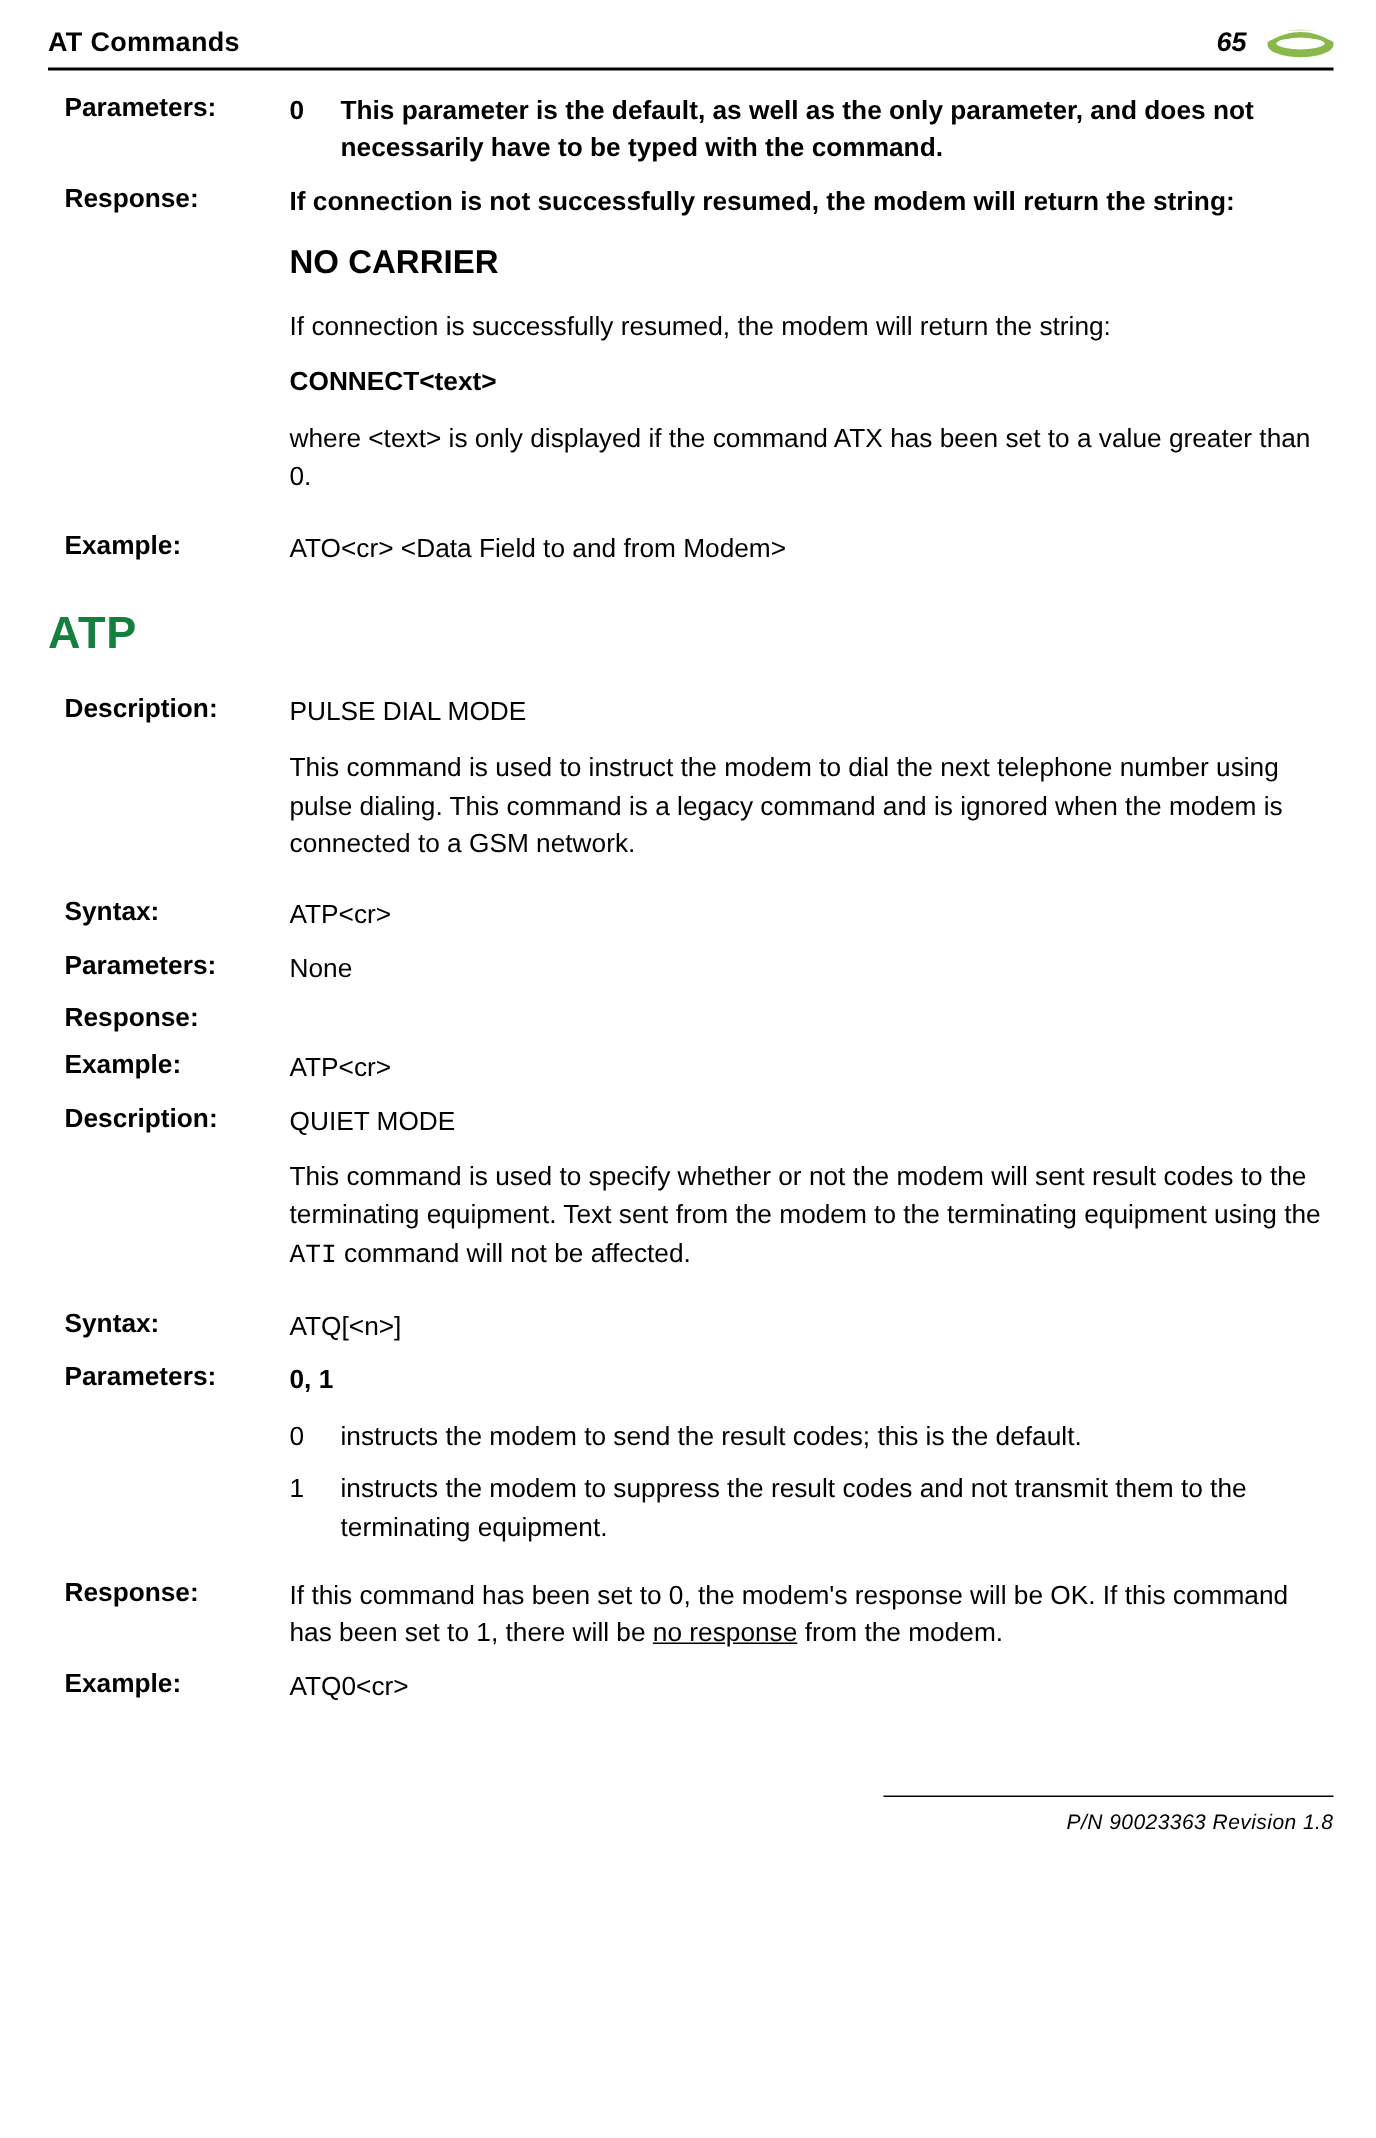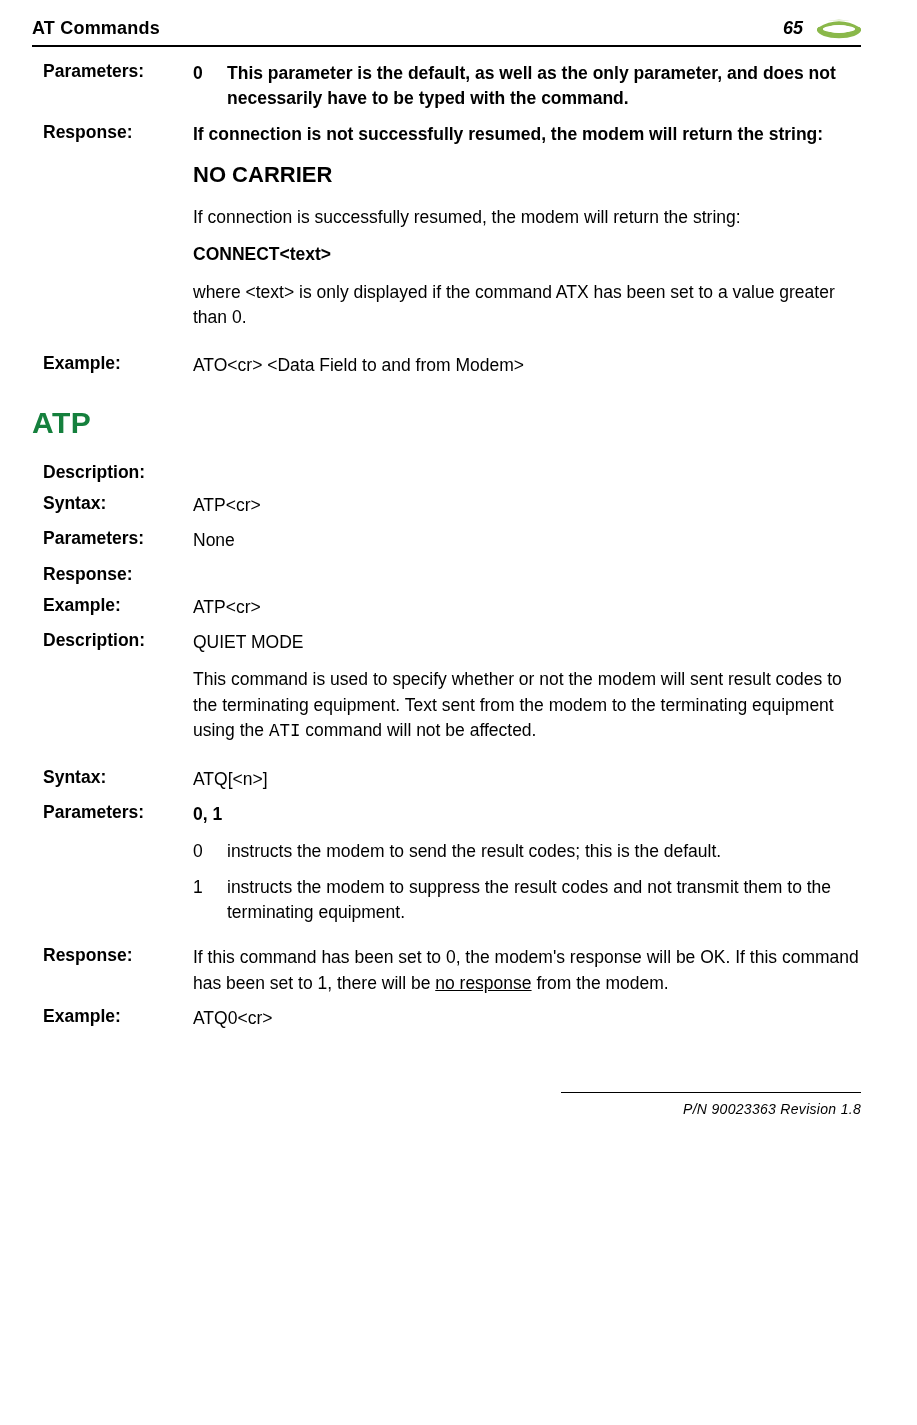--- a/index.html
+++ b/index.html
@@ -5,21 +5,21 @@
   html, body {
     margin: 0;
     padding: 0;
     background: #fff;
     color: #000;
     font-family: Arial, Helvetica, sans-serif;
   }
   .page {
     width: 917px;
     box-sizing: border-box;
-    padding: 18px 56px 28px 32px;
+    padding: 18px 28px 28px 32px;
     position: relative;
   }
   .top-row {
     display: flex;
     align-items: center;
     justify-content: space-between;
     margin-bottom: 6px;
   }
   .top-left {
     font-weight: bold;
@@ -148,20 +148,24 @@
 
   <div class="row">
     <div class="lbl">Example:</div>
     <div class="val bold">ATO&lt;cr&gt; &lt;Data Field to and from Modem&gt;</div>
   </div>
 
   <div class="section-title">ATP</div>
 
   <div class="row">
     <div class="lbl">Description:</div>
+    <div class="val">
+      <p>PULSE DIAL MODE</p>
+      <p>This command is used to instruct the modem to dial the next telephone number using pulse dialing. This command is a legacy command and is ignored when the modem is connected to a GSM network.</p>
+    </div>
   </div>
 
   <div class="row">
     <div class="lbl">Syntax:</div>
     <div class="val bold">ATP&lt;cr&gt;</div>
   </div>
 
   <div class="row">
     <div class="lbl">Parameters:</div>
     <div class="val bold">None</div>

